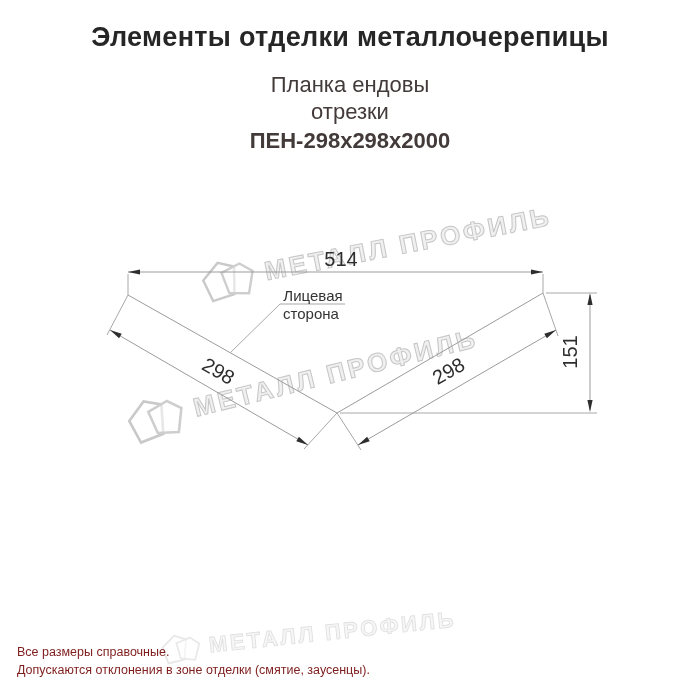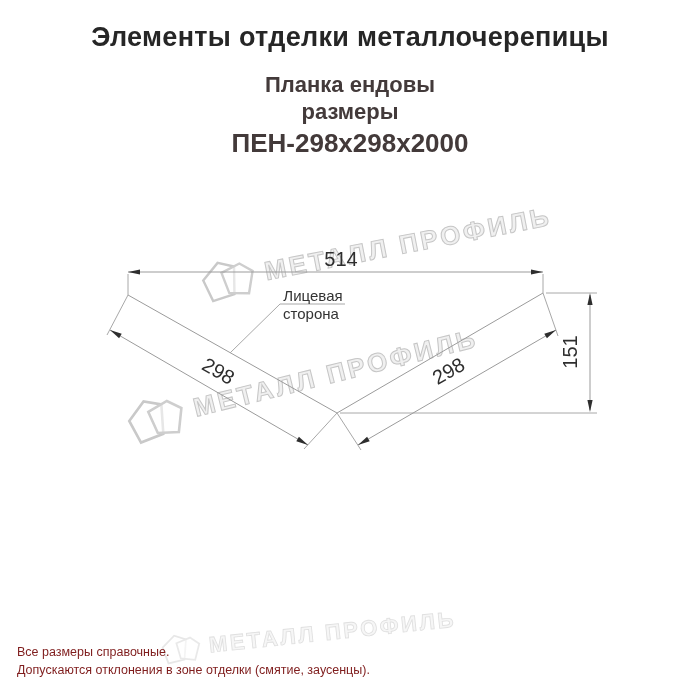--- a/index.html
+++ b/index.html
@@ -7,25 +7,25 @@
     position:relative;width:700px;height:700px;background:#ffffff;overflow:hidden;
     font-family:"Liberation Sans",sans-serif;
   }
   
   .title{
     position:absolute;top:22px;left:0;width:100%;text-align:center;
     font-size:27px;font-weight:bold;color:#262626;letter-spacing:.3px;
   }
   .subtitle{
     position:absolute;top:71px;left:0;width:100%;text-align:center;
-    font-size:22px;font-weight:bold;color:#433a3a;line-height:27px;
+    font-size:22px;font-weight:normal;color:#433a3a;line-height:27px;
   }
   .product-code{
     position:absolute;top:128px;left:0;width:100%;text-align:center;
-    font-size:26px;font-weight:bold;color:#433a3a;
+    font-size:22px;font-weight:bold;color:#433a3a;
   }
   
   .notes{
     position:absolute;left:17px;top:643px;
     font-size:12.5px;color:#7f1d1d;line-height:18px;
   }
   
   .wm{
     position:absolute;display:flex;align-items:center;gap:8px;
     transform-origin:0 50%;pointer-events:none;
@@ -116,21 +116,21 @@
     <g>
       <polyline class="ext-line" points="230,353 280,304 345,304"></polyline>
       <text class="lbl-text" x="313" y="301" text-anchor="middle">Лицевая</text>
       <text class="lbl-text" x="311" y="319" text-anchor="middle">сторона</text>
     </g>
   </svg>
 
   <div class="title hdr">Элементы отделки металлочерепицы</div>
   <div class="subtitle hdr">
     <div>Планка ендовы</div>
-    <div>размеры</div>
+    <div>отрезки</div>
   </div>
   <div class="product-code hdr">ПЕН-298х298х2000</div>
 
   <div class="notes hdr">
     <div>Все размеры справочные.</div>
     <div>Допускаются отклонения в зоне отделки (смятие, заусенцы).</div>
   </div>
 
 </div>
 

